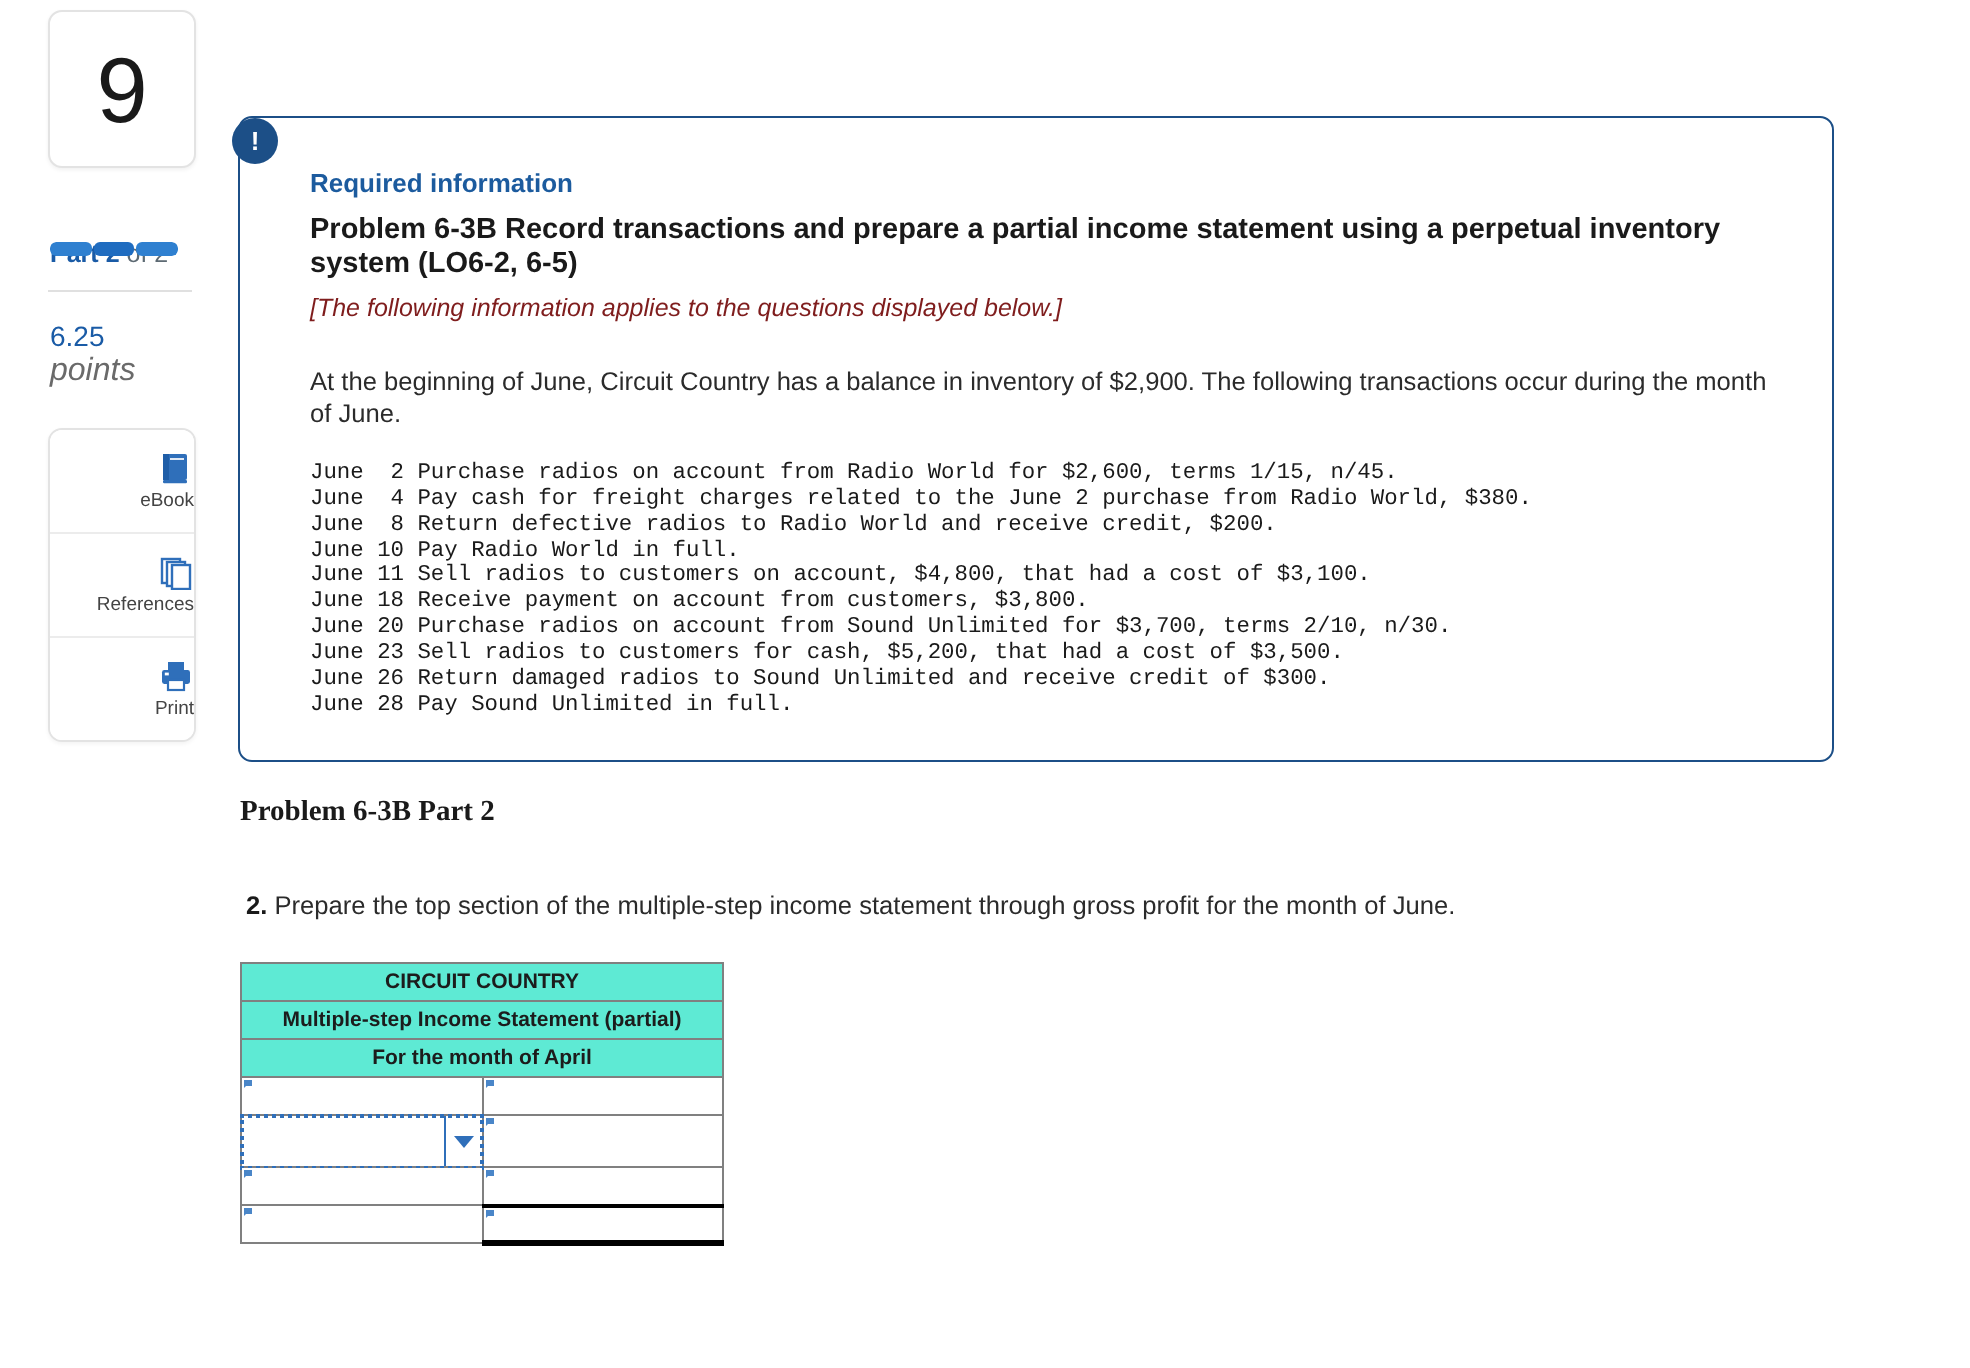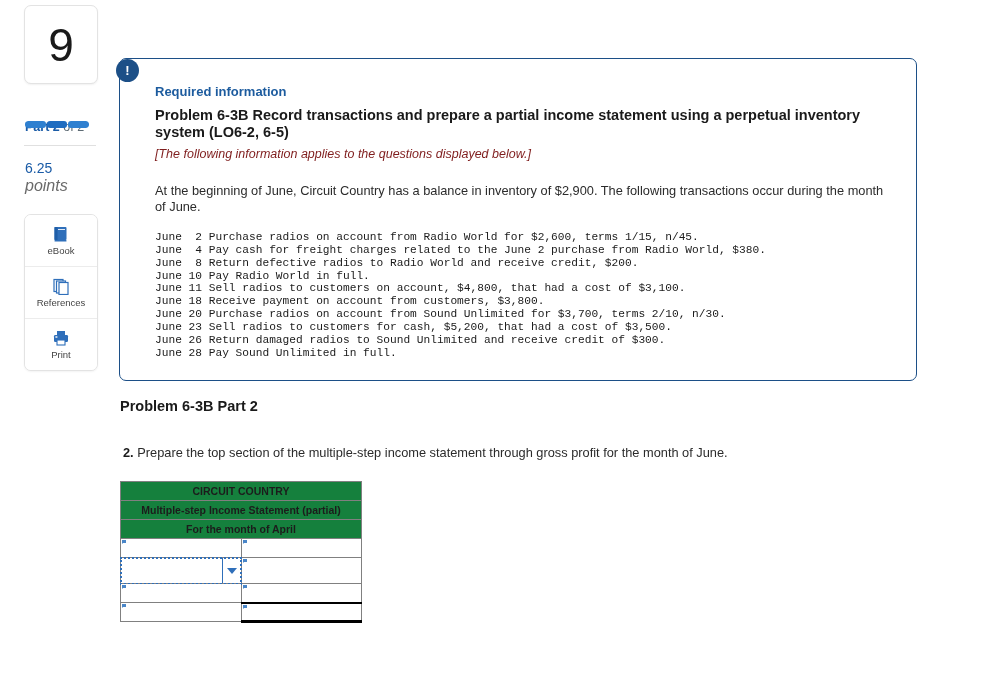--- a/index.html
+++ b/index.html
@@ -119,21 +119,21 @@
     border-radius: 7px;
     background: #ffffff;
     box-shadow: 0 1px 2px rgba(0,0,0,0.05);
     overflow: hidden;
   }
   .tool-btn {
     height: 51px;
     border-bottom: 1px solid #ececec;
     display: flex;
     flex-direction: column;
-    align-items: center;
+    align-items: flex-end;
     justify-content: center;
     gap: 3px;
     cursor: pointer;
     background: #ffffff;
   }
   .tool-btn:last-child { border-bottom: none; }
   .tool-btn .tool-lbl {
     font-size: 9.5px;
     color: #444;
     line-height: 1;
@@ -224,20 +224,21 @@
     white-space: pre;
   }
 
   .part-heading {
     position: absolute;
     left: 2px;
     top: 398px;
     font-size: 14.5px;
     font-weight: bold;
     color: #1a1a1a;
+    font-family: Liberation Serif, serif;
   }
   .question-line {
     position: absolute;
     left: 5px;
     top: 445px;
     font-size: 12.8px;
     color: #2b2b2b;
   }
   .question-line .qnumb { font-weight: bold; color:#1a1a1a; }
 
@@ -250,21 +251,21 @@
     border-collapse: collapse;
     table-layout: fixed;
   }
   .sheet td {
     border: 1px solid #808080;
     padding: 0;
     height: 19px;
     box-sizing: border-box;
   }
   .sheet .hdr {
-    background: #15803d;
+    background: #5eead4;
     text-align: center;
     font-size: 10.5px;
     font-weight: bold;
     color: #1c1c1c;
     height: 18px;
     line-height: 18px;
   }
   .cell {
     position: relative;
     background: #ffffff;

